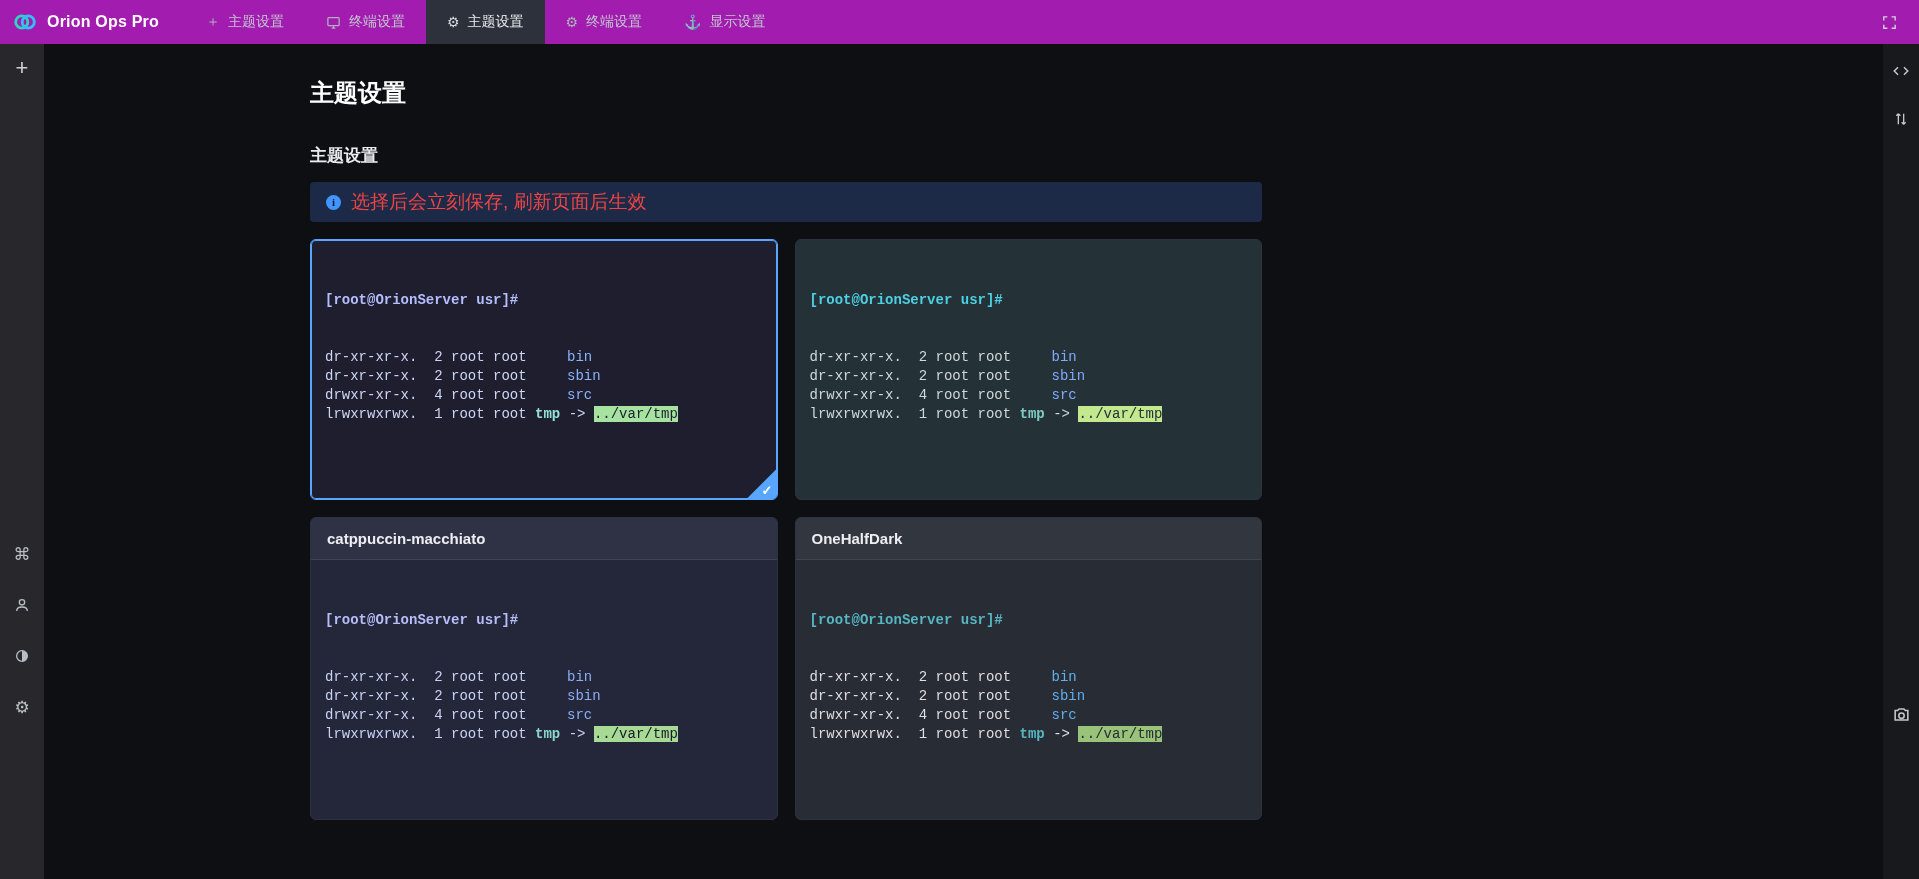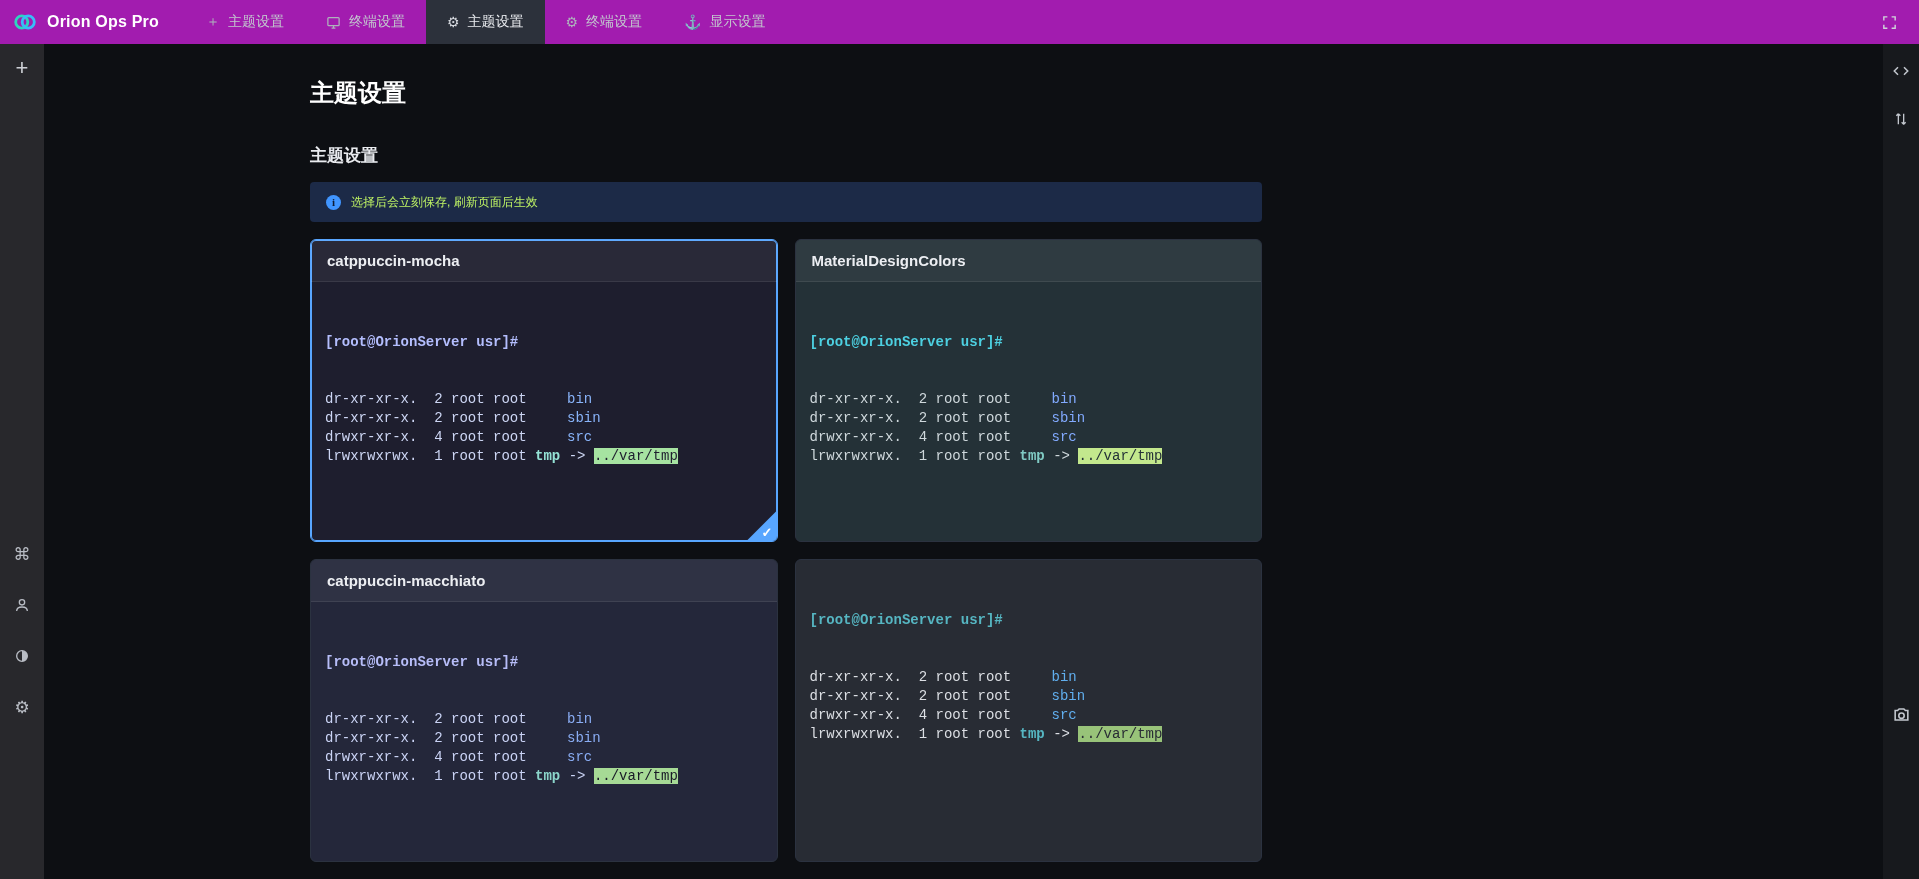--- a/index.html
+++ b/index.html
@@ -29,21 +29,21 @@
   .right-top{margin-top:14px;display:flex;flex-direction:column;align-items:center;gap:22px;}
   .right-bottom{margin-top:auto;margin-bottom:152px;display:flex;flex-direction:column;align-items:center;}
   .rbox{color:#c3c7ce;display:flex;align-items:center;justify-content:center;width:26px;height:26px;cursor:pointer;}
 
   
   .content{position:absolute;top:44px;left:44px;right:36px;bottom:0;overflow:hidden;padding:33px 0 0 266px;}
   .page-title{color:#ffffff;font-size:24px;font-weight:bold;margin-bottom:35px;}
   .section-title{color:#e9ebef;font-size:17px;font-weight:bold;margin-bottom:15px;}
   .notice{width:952px;height:40px;background:#1c2a47;border-radius:4px;display:flex;align-items:center;gap:10px;padding:0 16px;margin-bottom:17px;}
   .info-ic{width:15px;height:15px;border-radius:50%;background:#4095ff;color:#0e1b33;font-size:11px;font-weight:bold;display:flex;align-items:center;justify-content:center;font-family:"Liberation Serif",serif;flex:0 0 auto;}
-  .notice-text{color:#bef264;font-size:12px;}
+  .notice-text{color:#ef4444;font-size:19px;}
 
   .grid{width:952px;display:grid;grid-template-columns:1fr 1fr;gap:17px;}
   .theme-card{position:relative;border:1px solid #2b3240;border-radius:6px;overflow:hidden;background:var(--tbg);cursor:pointer;}
   .theme-card.selected{border-color:#58a6ff;box-shadow:0 0 0 1px #58a6ff inset;}
   .card-header{height:42px;display:flex;align-items:center;padding:0 16px;background:rgba(255,255,255,0.05);border-bottom:1px solid rgba(255,255,255,0.08);}
   .theme-name{color:#eceef2;font-weight:bold;font-size:15px;}
   .term{padding:13px 6px 37px 14px;font-family:"Liberation Mono",monospace;font-size:14px;line-height:19px;color:var(--tfg);white-space:pre;}
   .tprompt{color:var(--tprompt);font-weight:bold;}
   .tname.dir{color:var(--tdir);font-weight:normal;margin-left:32px;}
   .tname.link{color:var(--ttmp);font-weight:bold;}
@@ -148,53 +148,50 @@
   <h1 class="page-title">主题设置</h1>
   <h2 class="section-title">主题设置</h2>
 
   <div class="notice">
     <span class="info-ic">i</span>
     <span class="notice-text">选择后会立刻保存, 刷新页面后生效</span>
   </div>
 
   <div class="grid">
   <div class="theme-card selected" style="--tbg: #1e1e2e; --tfg: #cdd6f4; --tprompt: #b4befe; --tdir: #89b4fa; --ttmp: #94e2d5; --tlinkbg: #a6e3a1; --tlinkfg: #1e1e2e;">
-    <div class="card-header">
-      <span class="theme-name">catppuccin-mocha</span>
-    </div>
     <div class="term">
       <div class="tprompt">[root@OrionServer usr]#</div>
       <div><div class="tline"><span>dr-xr-xr-x.  2 root root </span><span class="tname dir">bin</span></div><div class="tline"><span>dr-xr-xr-x.  2 root root </span><span class="tname dir">sbin</span></div><div class="tline"><span>drwxr-xr-x.  4 root root </span><span class="tname dir">src</span></div><div class="tline"><span>lrwxrwxrwx.  1 root root </span><span class="tname link">tmp</span><span> -&gt; </span><span class="ttarget">../var/tmp</span></div></div>
     </div>
     <span class="corner-check">✓</span>
   </div>
 
   <div class="theme-card" style="--tbg: #243137; --tfg: #cfd8dc; --tprompt: #4dd0e1; --tdir: #82aaff; --ttmp: #80cbc4; --tlinkbg: #c3e88d; --tlinkfg: #243137;">
-    <div class="card-header">
-      <span class="theme-name">MaterialDesignColors</span>
-    </div>
     <div class="term">
       <div class="tprompt">[root@OrionServer usr]#</div>
       <div><div class="tline"><span>dr-xr-xr-x.  2 root root </span><span class="tname dir">bin</span></div><div class="tline"><span>dr-xr-xr-x.  2 root root </span><span class="tname dir">sbin</span></div><div class="tline"><span>drwxr-xr-x.  4 root root </span><span class="tname dir">src</span></div><div class="tline"><span>lrwxrwxrwx.  1 root root </span><span class="tname link">tmp</span><span> -&gt; </span><span class="ttarget">../var/tmp</span></div></div>
     </div>
 
   </div>
 
   <div class="theme-card" style="--tbg: #24273a; --tfg: #cad3f5; --tprompt: #b7bdf8; --tdir: #8aadf4; --ttmp: #8bd5ca; --tlinkbg: #a6da95; --tlinkfg: #181926;">
     <div class="card-header">
       <span class="theme-name">catppuccin-macchiato</span>
     </div>
     <div class="term">
       <div class="tprompt">[root@OrionServer usr]#</div>
       <div><div class="tline"><span>dr-xr-xr-x.  2 root root </span><span class="tname dir">bin</span></div><div class="tline"><span>dr-xr-xr-x.  2 root root </span><span class="tname dir">sbin</span></div><div class="tline"><span>drwxr-xr-x.  4 root root </span><span class="tname dir">src</span></div><div class="tline"><span>lrwxrwxrwx.  1 root root </span><span class="tname link">tmp</span><span> -&gt; </span><span class="ttarget">../var/tmp</span></div></div>
     </div>
 
   </div>
 
   <div class="theme-card" style="--tbg: #282c34; --tfg: #dcdfe4; --tprompt: #56b6c2; --tdir: #61afef; --ttmp: #56b6c2; --tlinkbg: #98c379; --tlinkfg: #282c34;">
+    <div class="card-header">
+      <span class="theme-name">OneHalfDark</span>
+    </div>
     <div class="term">
       <div class="tprompt">[root@OrionServer usr]#</div>
       <div><div class="tline"><span>dr-xr-xr-x.  2 root root </span><span class="tname dir">bin</span></div><div class="tline"><span>dr-xr-xr-x.  2 root root </span><span class="tname dir">sbin</span></div><div class="tline"><span>drwxr-xr-x.  4 root root </span><span class="tname dir">src</span></div><div class="tline"><span>lrwxrwxrwx.  1 root root </span><span class="tname link">tmp</span><span> -&gt; </span><span class="ttarget">../var/tmp</span></div></div>
     </div>
 
   </div>
 
 </div>
 </main>
 

